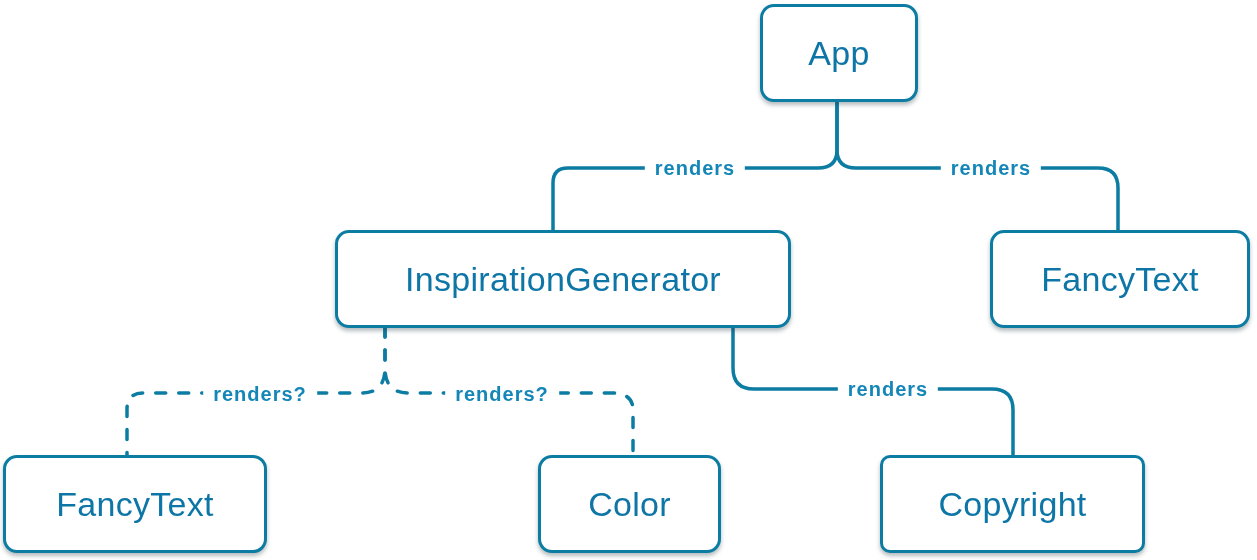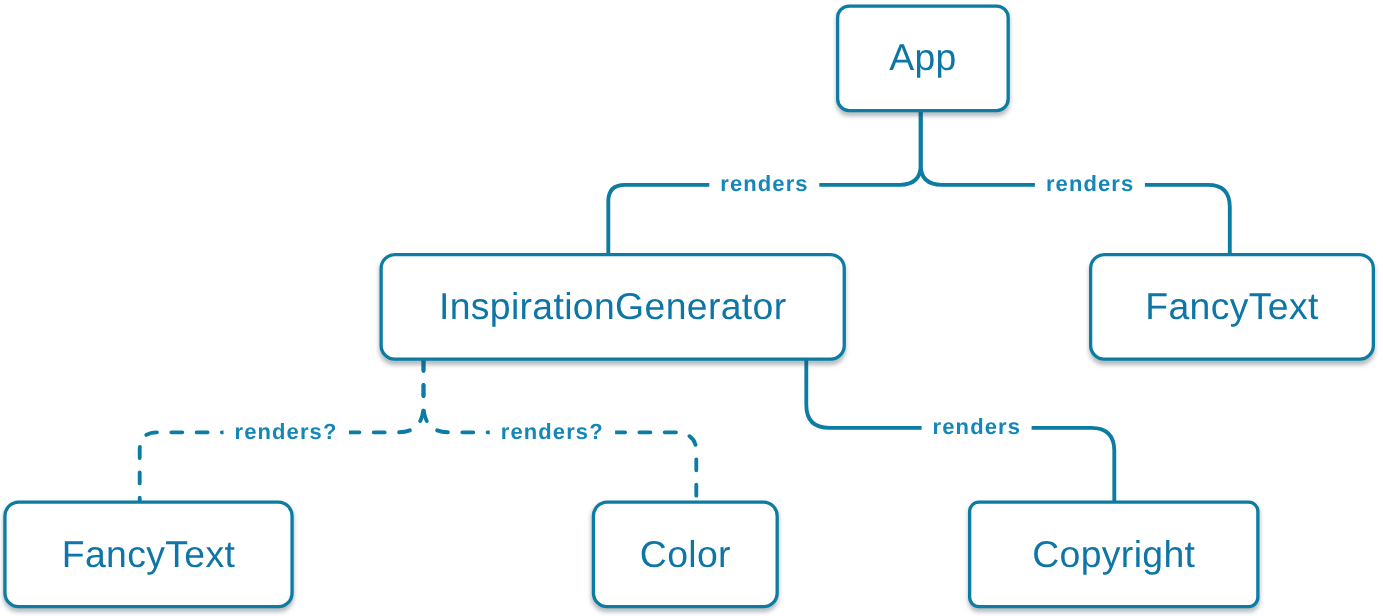--- a/index.html
+++ b/index.html
@@ -59,25 +59,25 @@
     background: var(--page-bg);
     color: var(--label-text);
     font-size: 20px;
     font-weight: 700;
     letter-spacing: 1px;
     padding: 0 10px;
     white-space: nowrap;
     line-height: 1.15;
   }
   
-  .node-app                   { left: 760px; top: 4px;   width: 158px; height: 98px; border-radius: 12px; }
-  .node-inspiration-generator { left: 345px; top: 230px; width: 424px; height: 98px; }
+  .node-app                   { left: 760px; top: 4px;   width: 158px; height: 98px; }
+  .node-inspiration-generator { left: 335px; top: 230px; width: 456px; height: 98px; }
   .node-fancy-text-top        { left: 990px; top: 230px; width: 260px; height: 98px; }
   .node-fancy-text-bottom     { left: 3px;   top: 455px; width: 264px; height: 98px; }
-  .node-color                 { left: 538px; top: 455px; width: 170px; height: 98px; }
+  .node-color                 { left: 538px; top: 455px; width: 183px; height: 98px; }
   .node-copyright             { left: 880px; top: 455px; width: 265px; height: 98px; border-radius: 10px; }
   
   .edge-label-0 { left: 695px; top: 168px; }
   .edge-label-1 { left: 991px; top: 168px; }
   .edge-label-2 { left: 260px; top: 394px; }
   .edge-label-3 { left: 502px; top: 394px; }
   .edge-label-4 { left: 888px; top: 389px; }
 </style>
 </head>
 <body>

